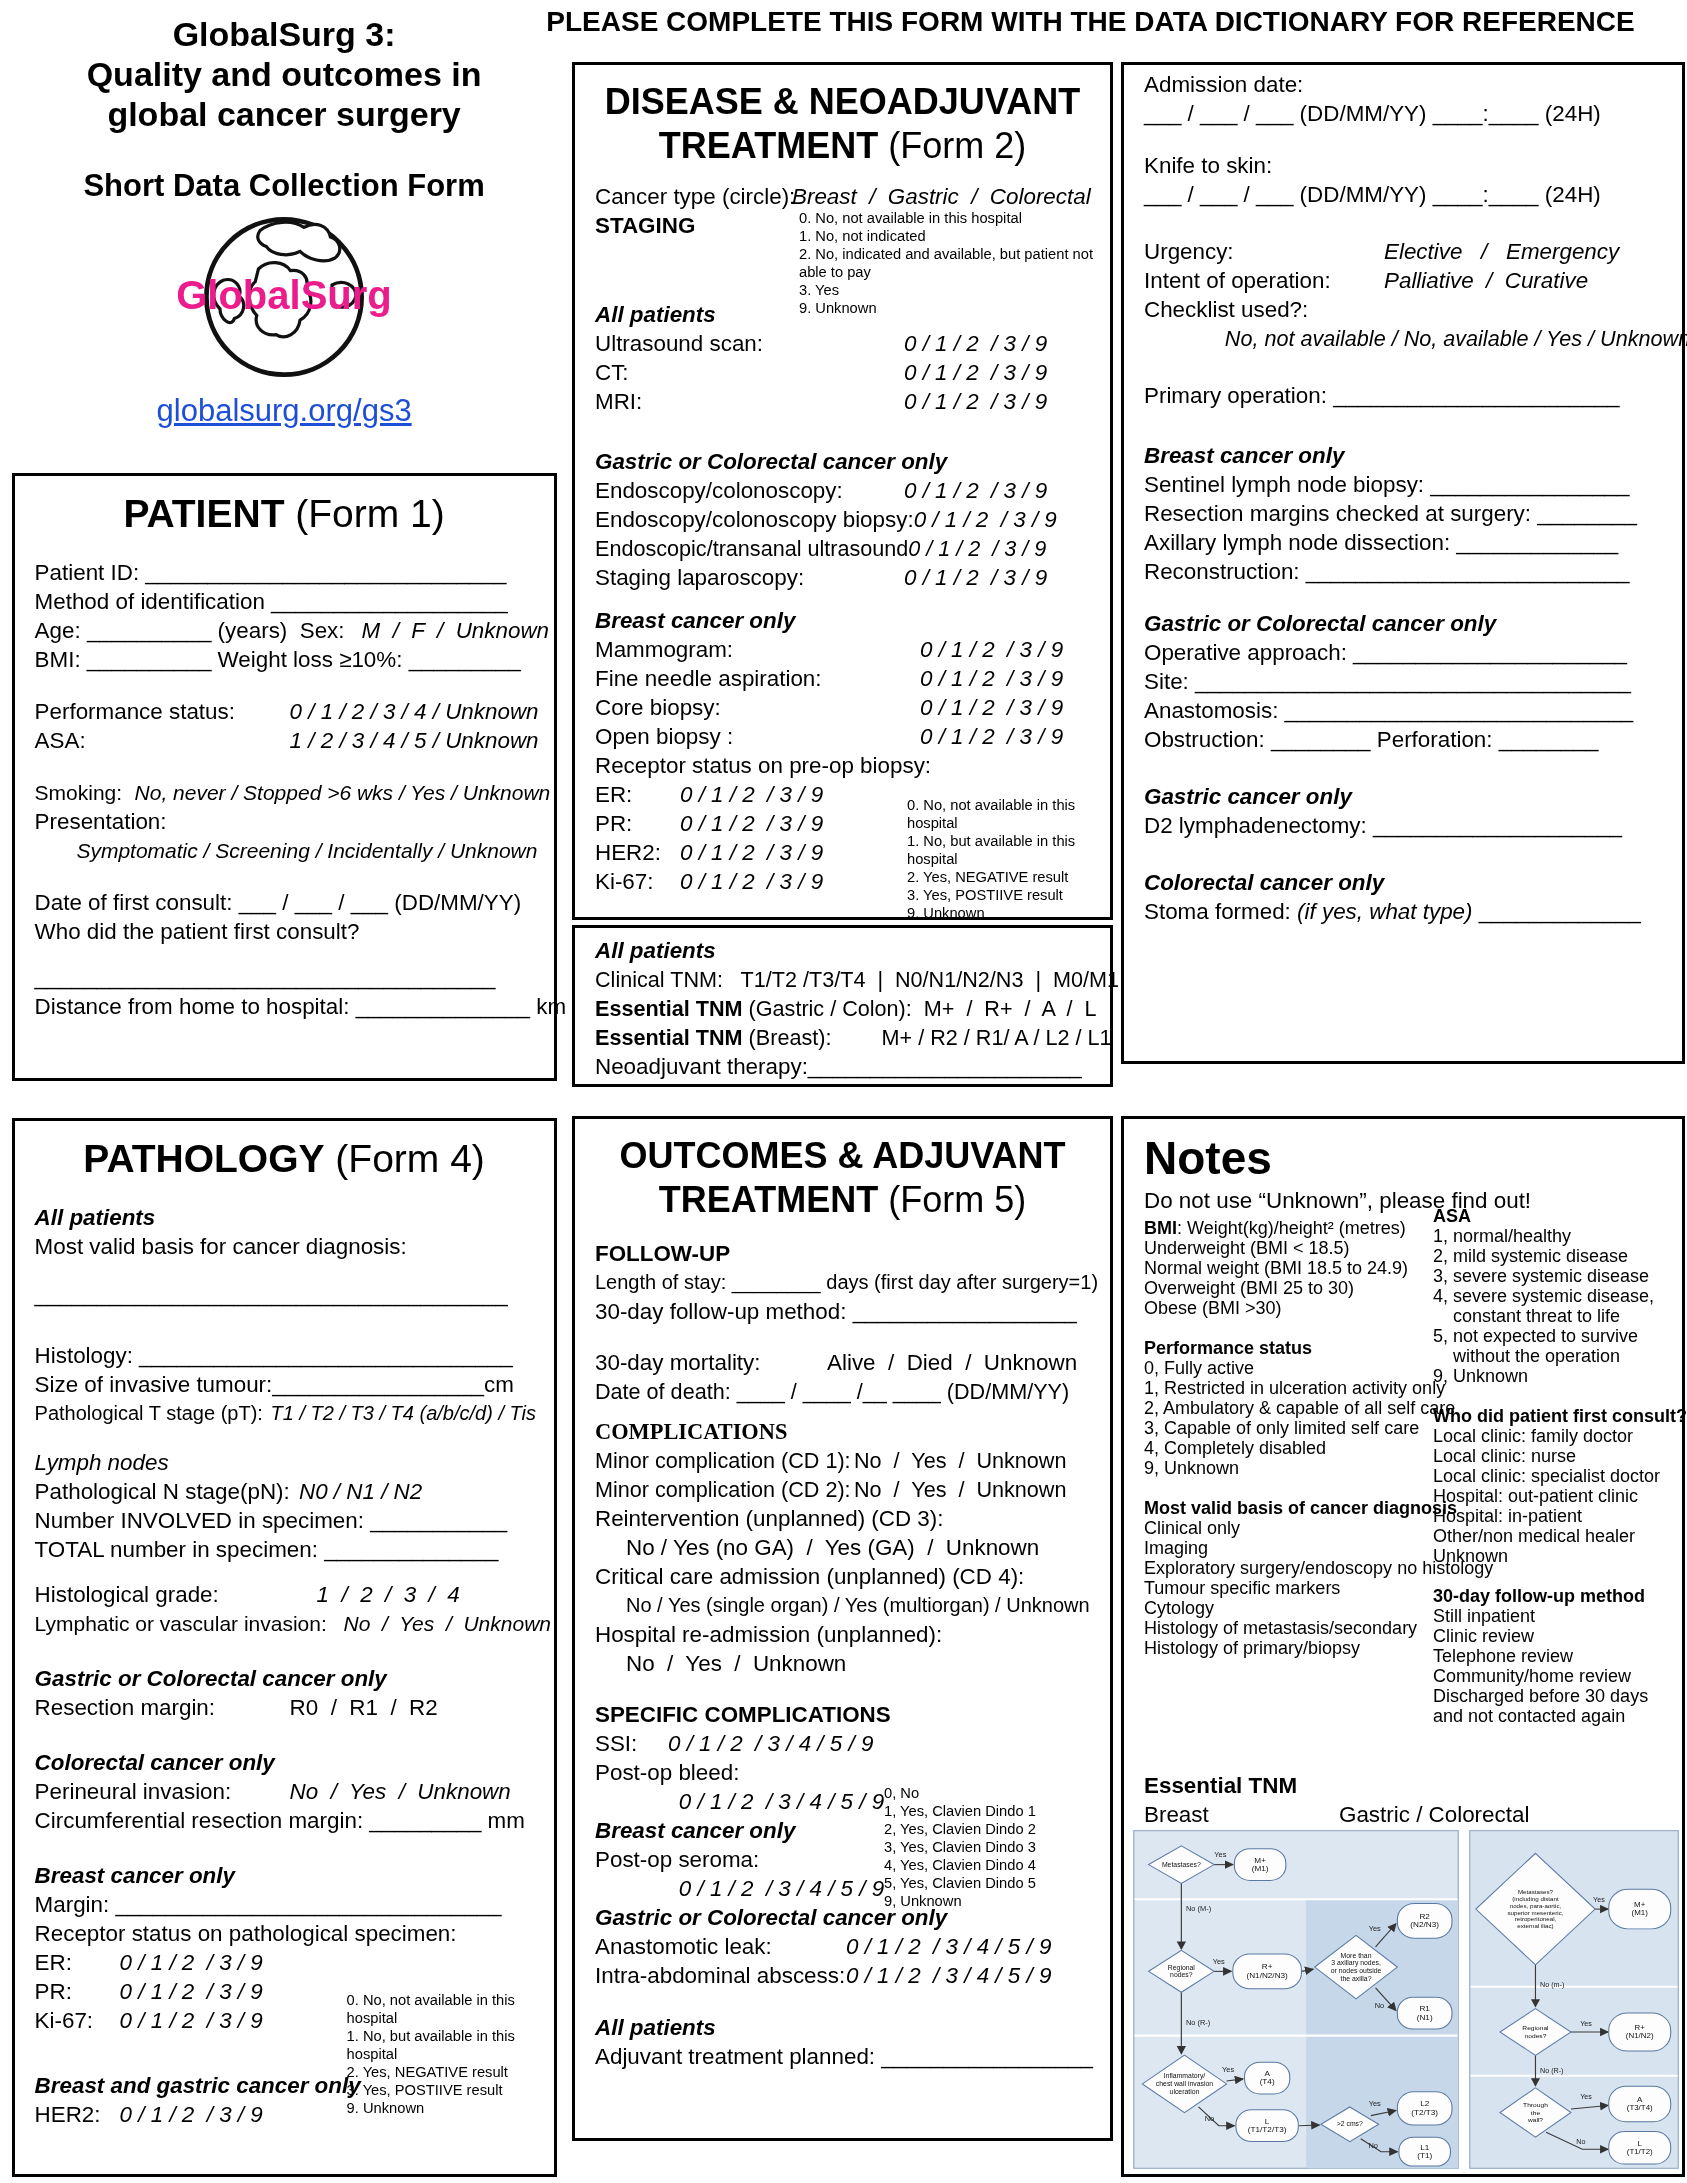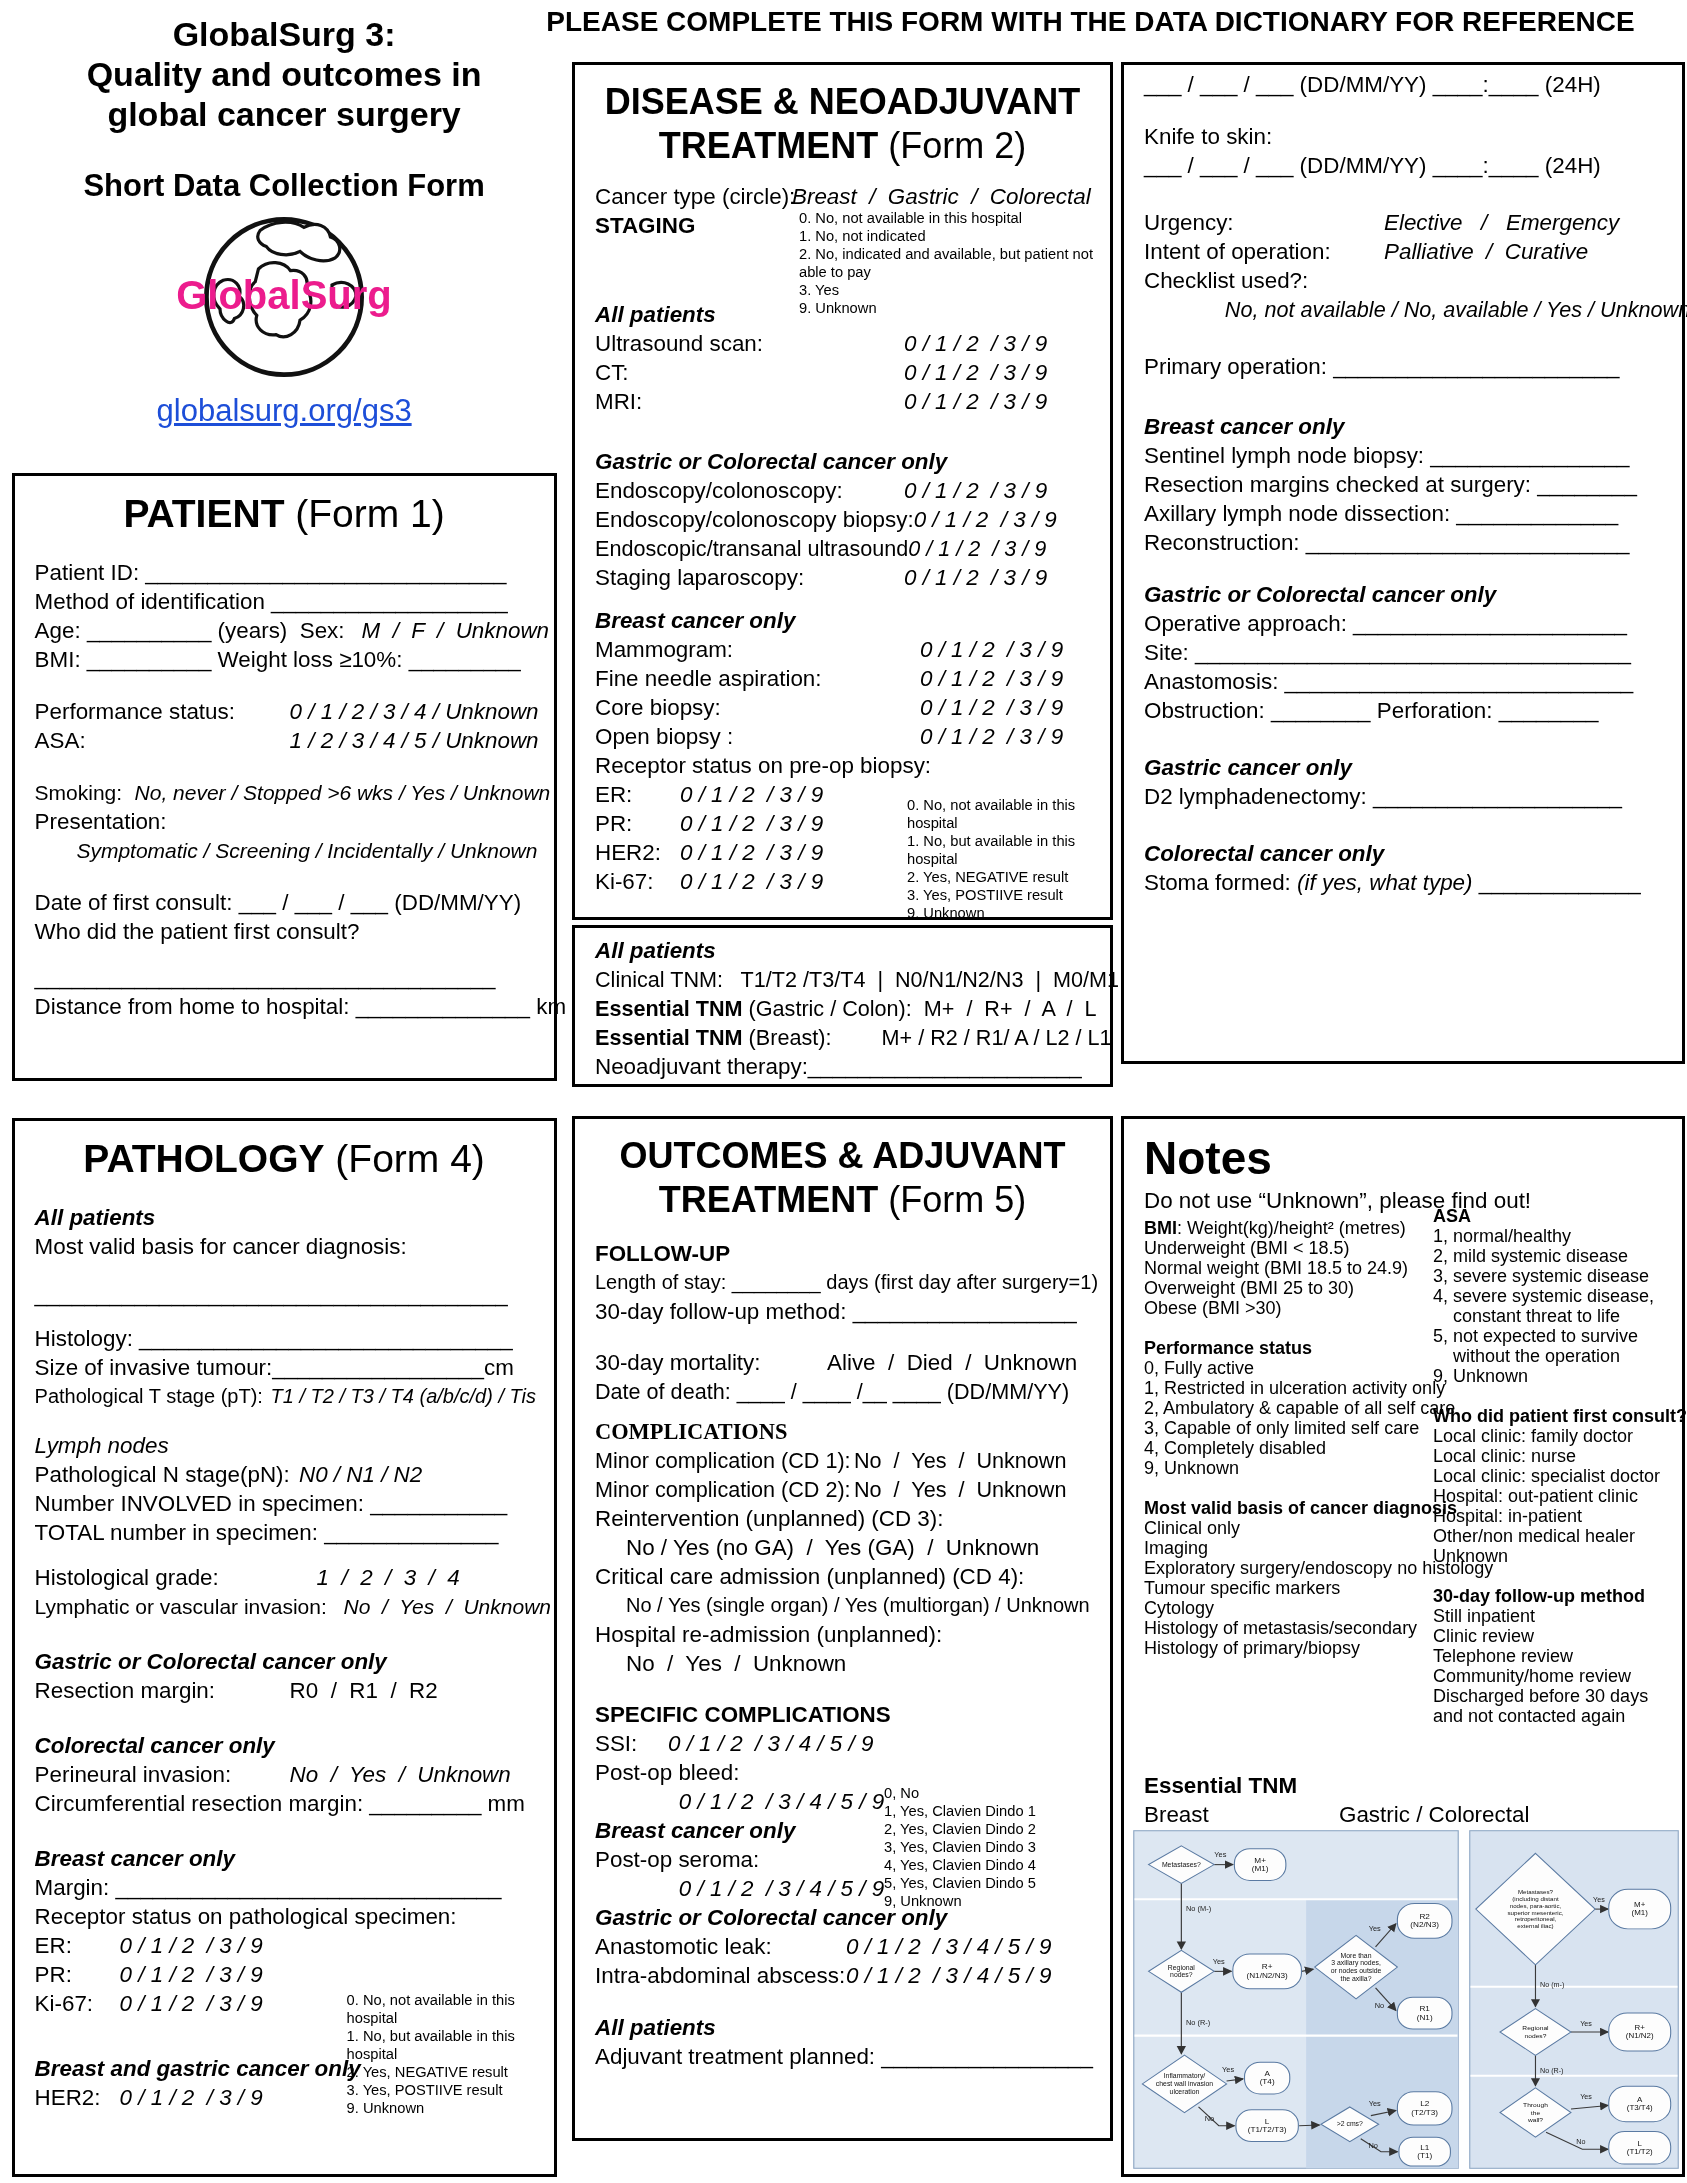--- a/index.html
+++ b/index.html
@@ -254,20 +254,23 @@
         </div>
         <div class="row">
           <span class="lbl">Neoadjuvant therapy:______________________</span>
         </div>
       </div>
   </section>
 
   <section class="panel" id="p-operation">
     <div class="rows">
         <div class="row">
+          <span class="lbl">Admission date:</span>
+        </div>
+        <div class="row">
           <span class="lbl">___ / ___ / ___ (DD/MM/YY) ____:____ (24H)</span>
         </div>
         <div class="row" style="margin-top: 23px;">
           <span class="lbl">Knife to skin:</span>
         </div>
         <div class="row">
           <span class="lbl">___ / ___ / ___ (DD/MM/YY) ____:____ (24H)</span>
         </div>
         <div class="row" style="margin-top: 28px;">
           <span class="lbl" style="display: inline-block; min-width: 240px;">Urgency:</span>
@@ -338,21 +341,21 @@
     <div class="rows">
         <div class="row stbi">
           <span class="lbl">All patients</span>
         </div>
         <div class="row">
           <span class="lbl">Most valid basis for cancer diagnosis:</span>
         </div>
         <div class="row" style="margin-top: 18.6px;">
           <span class="lbl">______________________________________</span>
         </div>
-        <div class="row" style="margin-top: 15px;">
+        <div class="row" style="margin-top: 32px;">
           <span class="lbl">Histology: ______________________________</span>
         </div>
         <div class="row">
           <span class="lbl">Size of invasive tumour:_________________cm</span>
         </div>
         <div class="row" style="font-size: 20px;">
           <span class="lbl">Pathological T stage (pT):</span>
           <span class="opt" style="margin-left: 7.7px;">T1 / T2 / T3 / T4 (a/b/c/d) / Tis</span>
         </div>
         <div class="row sti" style="margin-top: 20px;">

